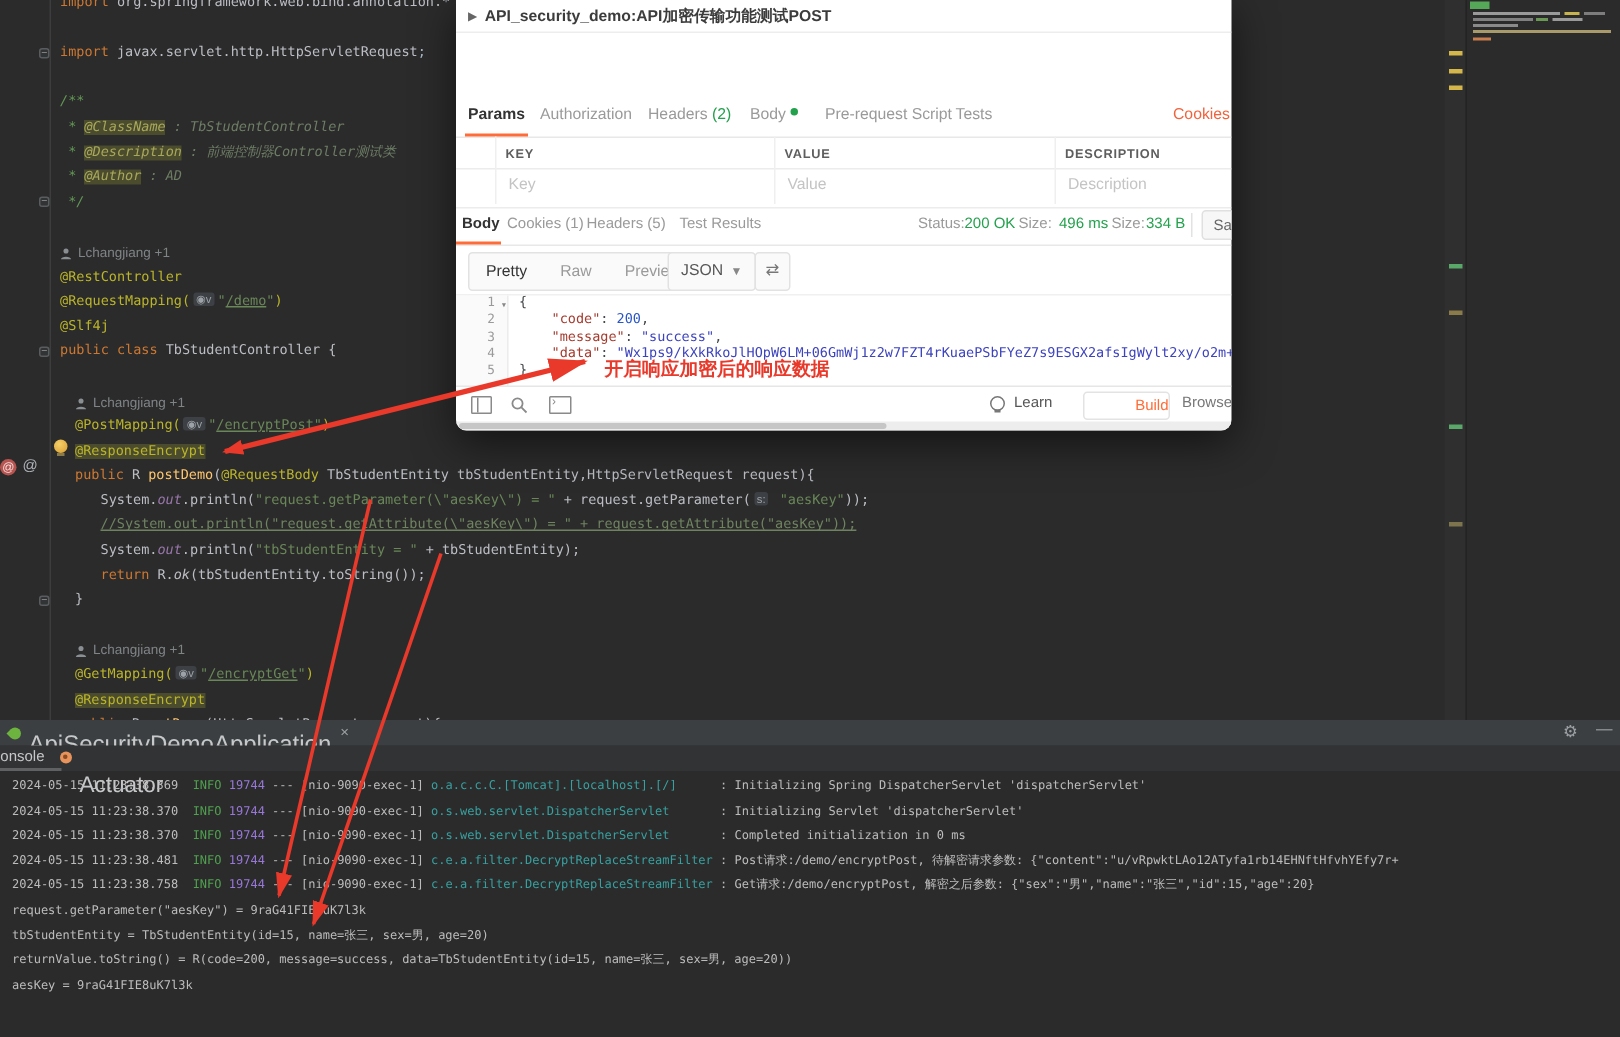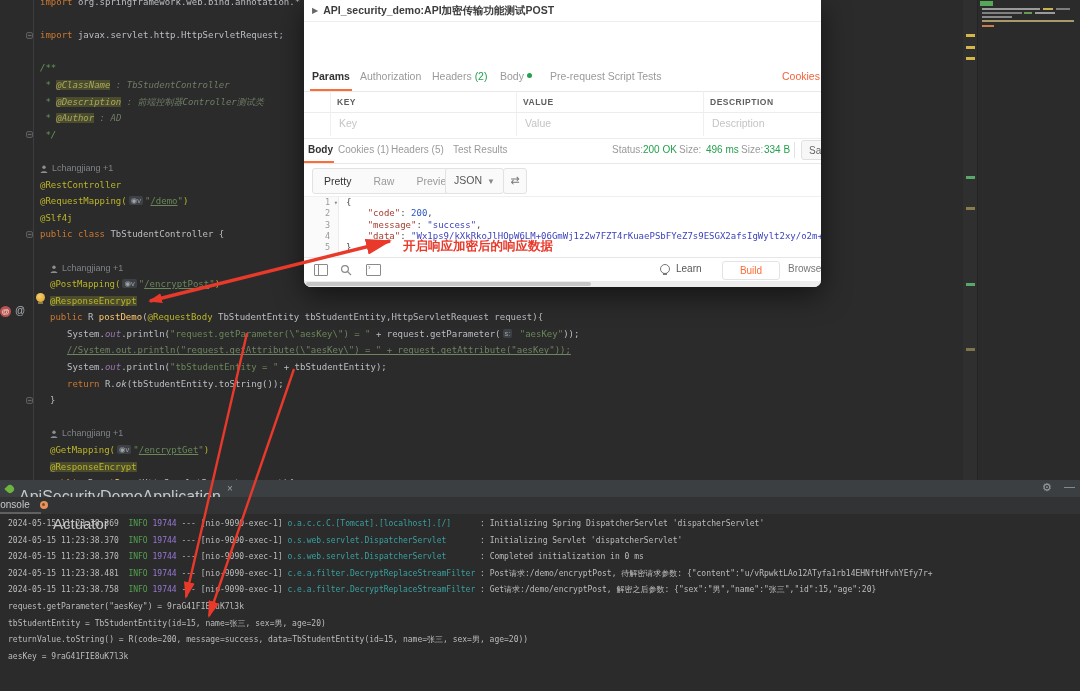--- a/index.html
+++ b/index.html
@@ -129,21 +129,21 @@
   .ft-ic{position:absolute;top:6px;}
   #ic-grid{left:10px;width:12px;height:10px;border:1px solid #8a8a8a;border-radius:1px;}
   #ic-grid:before{content:"";position:absolute;left:3px;top:0;bottom:0;width:1px;background:#8a8a8a;}
   #ic-search{left:36px;}
   #ic-console{left:62px;width:13px;height:10px;border:1px solid #8a8a8a;border-radius:1px;}
   #ic-console:before{content:"›";position:absolute;left:1px;top:-2px;font-size:8px;color:#8a8a8a;}
   #ft-bulb{position:absolute;left:356px;top:6px;width:8px;height:8px;border:1px solid #777;border-radius:50%;}
   #ft-bulb:after{content:"";position:absolute;left:2px;top:8px;width:4px;height:2px;background:#777;}
   #ft-learn{position:absolute;left:372px;top:5px;color:#555;}
   #ft-build{position:absolute;left:418px;top:3px;width:56px;height:17px;background:#fff;border:1px solid #e3e3e3;
-            border-radius:3px;color:var(--pm-orange);text-align:center;line-height:17px;}
+            border-radius:3px;color:var(--pm-orange);text-align:right;line-height:17px;}
   #ft-browse{position:absolute;left:484px;top:5px;color:#777;}
   #pm-scroll{position:absolute;left:0;top:281px;width:100%;height:6px;background:#ededed;}
   #pm-scroll-thumb{position:absolute;left:2px;top:1px;width:285px;height:4px;background:#c6c6c6;border-radius:2px;}
   
   #arrows{position:absolute;left:0;top:0;width:1080px;height:691px;z-index:40;pointer-events:none;}
 </style>
 </head>
 <body>
 
 <div id="editor">

